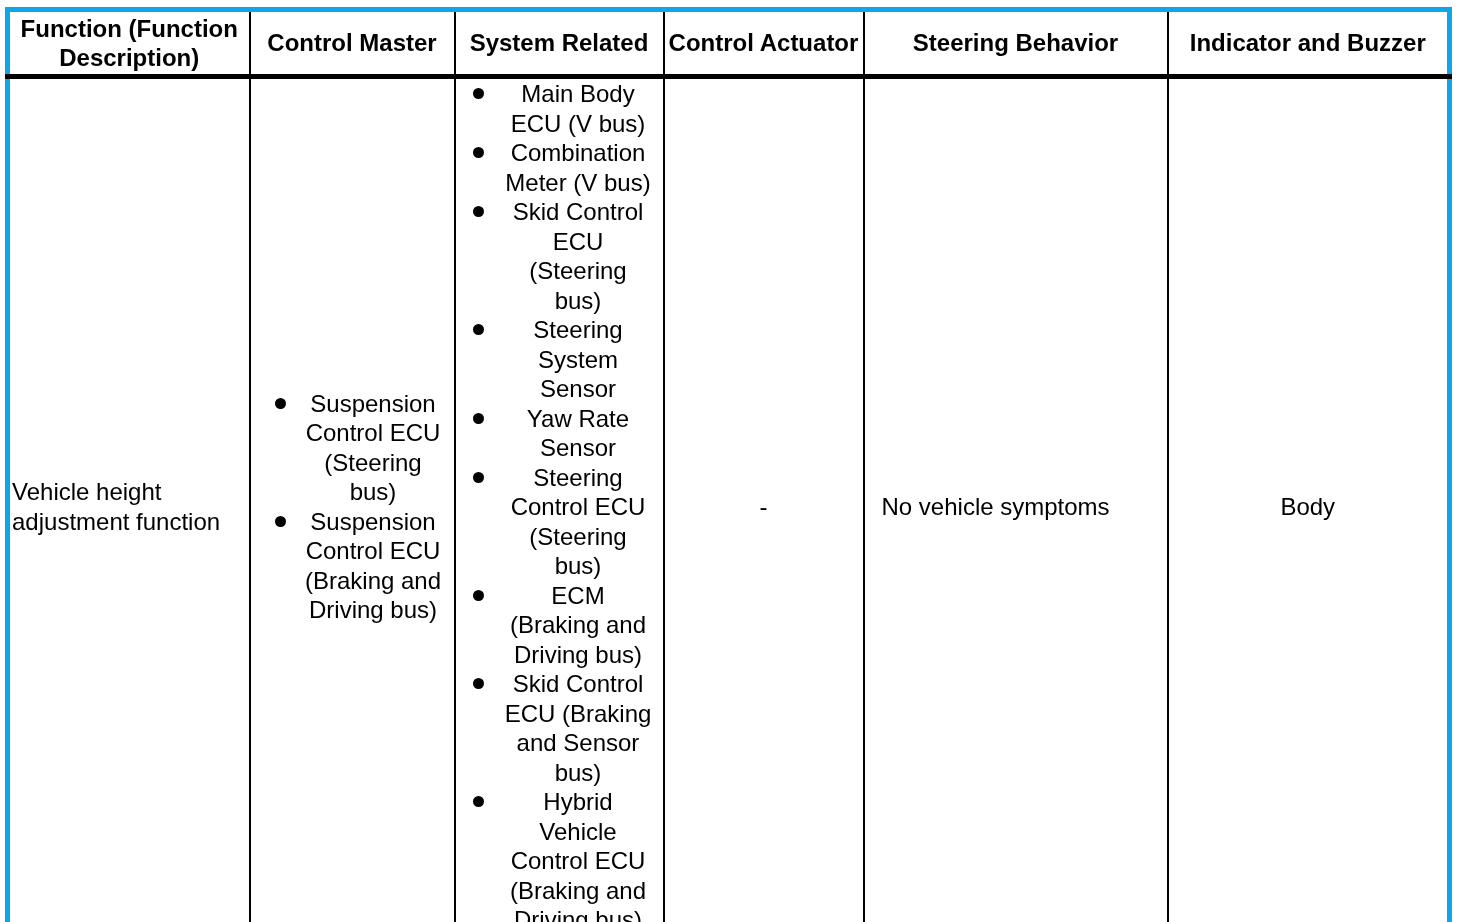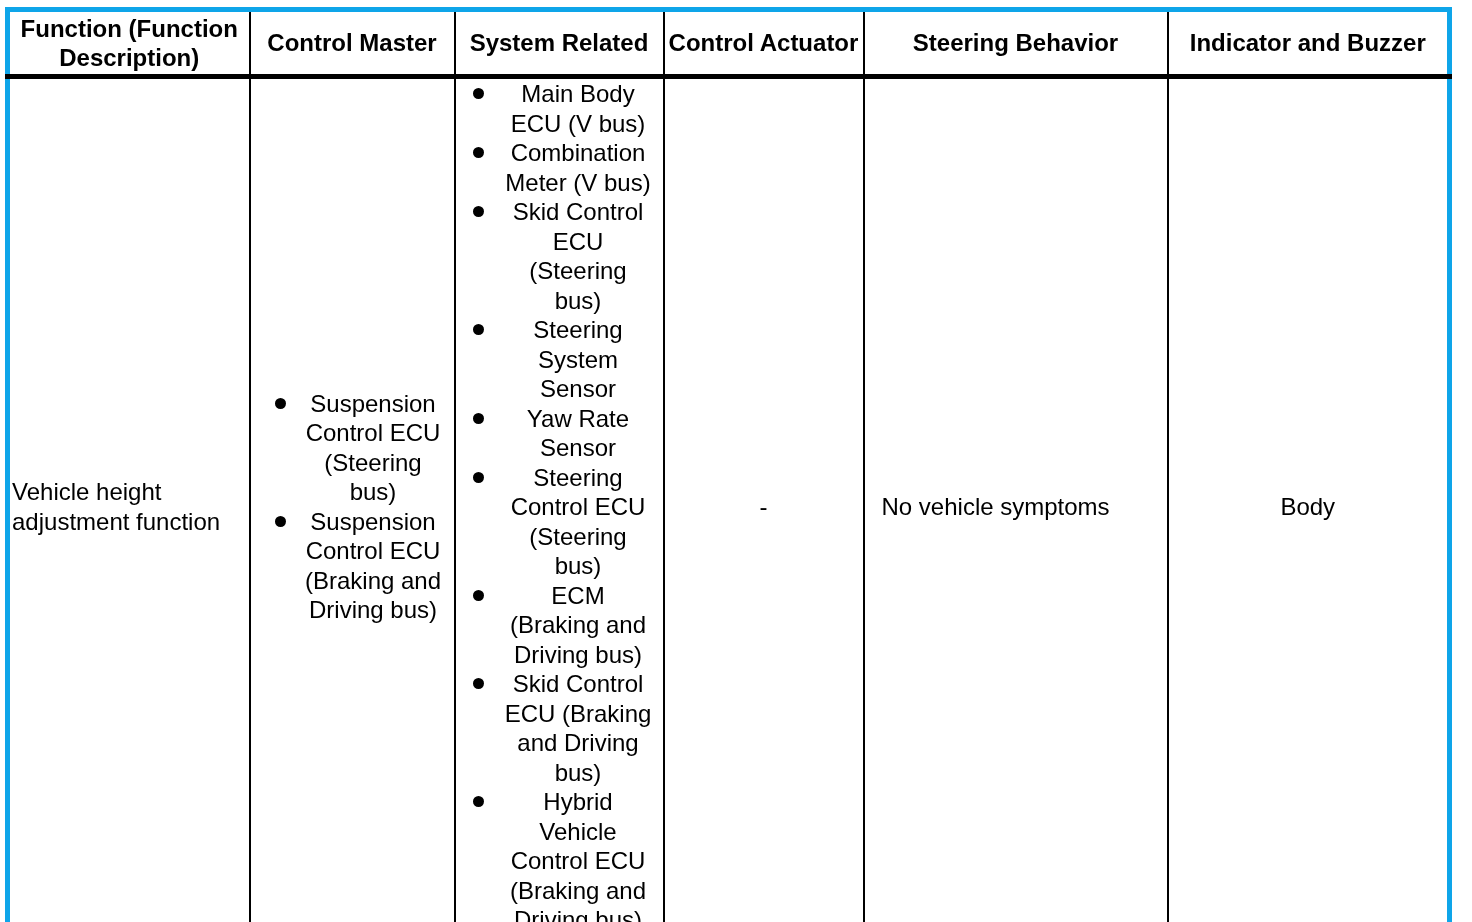--- a/index.html
+++ b/index.html
@@ -118,21 +118,21 @@
         </td>
         <td>
           <div class="bullet-list sr-list">
               <div class="bullet-item"><span class="bullet-dot"></span><span class="bullet-text">Main Body ECU (V bus)</span></div>
               <div class="bullet-item"><span class="bullet-dot"></span><span class="bullet-text">Combination Meter (V bus)</span></div>
               <div class="bullet-item"><span class="bullet-dot"></span><span class="bullet-text">Skid Control ECU (Steering bus)</span></div>
               <div class="bullet-item"><span class="bullet-dot"></span><span class="bullet-text">Steering System Sensor</span></div>
               <div class="bullet-item"><span class="bullet-dot"></span><span class="bullet-text">Yaw Rate Sensor</span></div>
               <div class="bullet-item"><span class="bullet-dot"></span><span class="bullet-text">Steering Control ECU (Steering bus)</span></div>
               <div class="bullet-item"><span class="bullet-dot"></span><span class="bullet-text">ECM (Braking and Driving bus)</span></div>
-              <div class="bullet-item"><span class="bullet-dot"></span><span class="bullet-text">Skid Control ECU (Braking and Driving bus)</span></div>
+              <div class="bullet-item"><span class="bullet-dot"></span><span class="bullet-text">Skid Control ECU (Braking and Sensor bus)</span></div>
               <div class="bullet-item"><span class="bullet-dot"></span><span class="bullet-text">Hybrid Vehicle Control ECU (Braking and Driving bus)</span></div>
             </div>
         </td>
         <td class="cell-center">-</td>
         <td class="cell-left vb-cell">No vehicle symptoms</td>
         <td class="cell-center">Body</td>
       </tr>
     </tbody>
   </table>
 </div>

